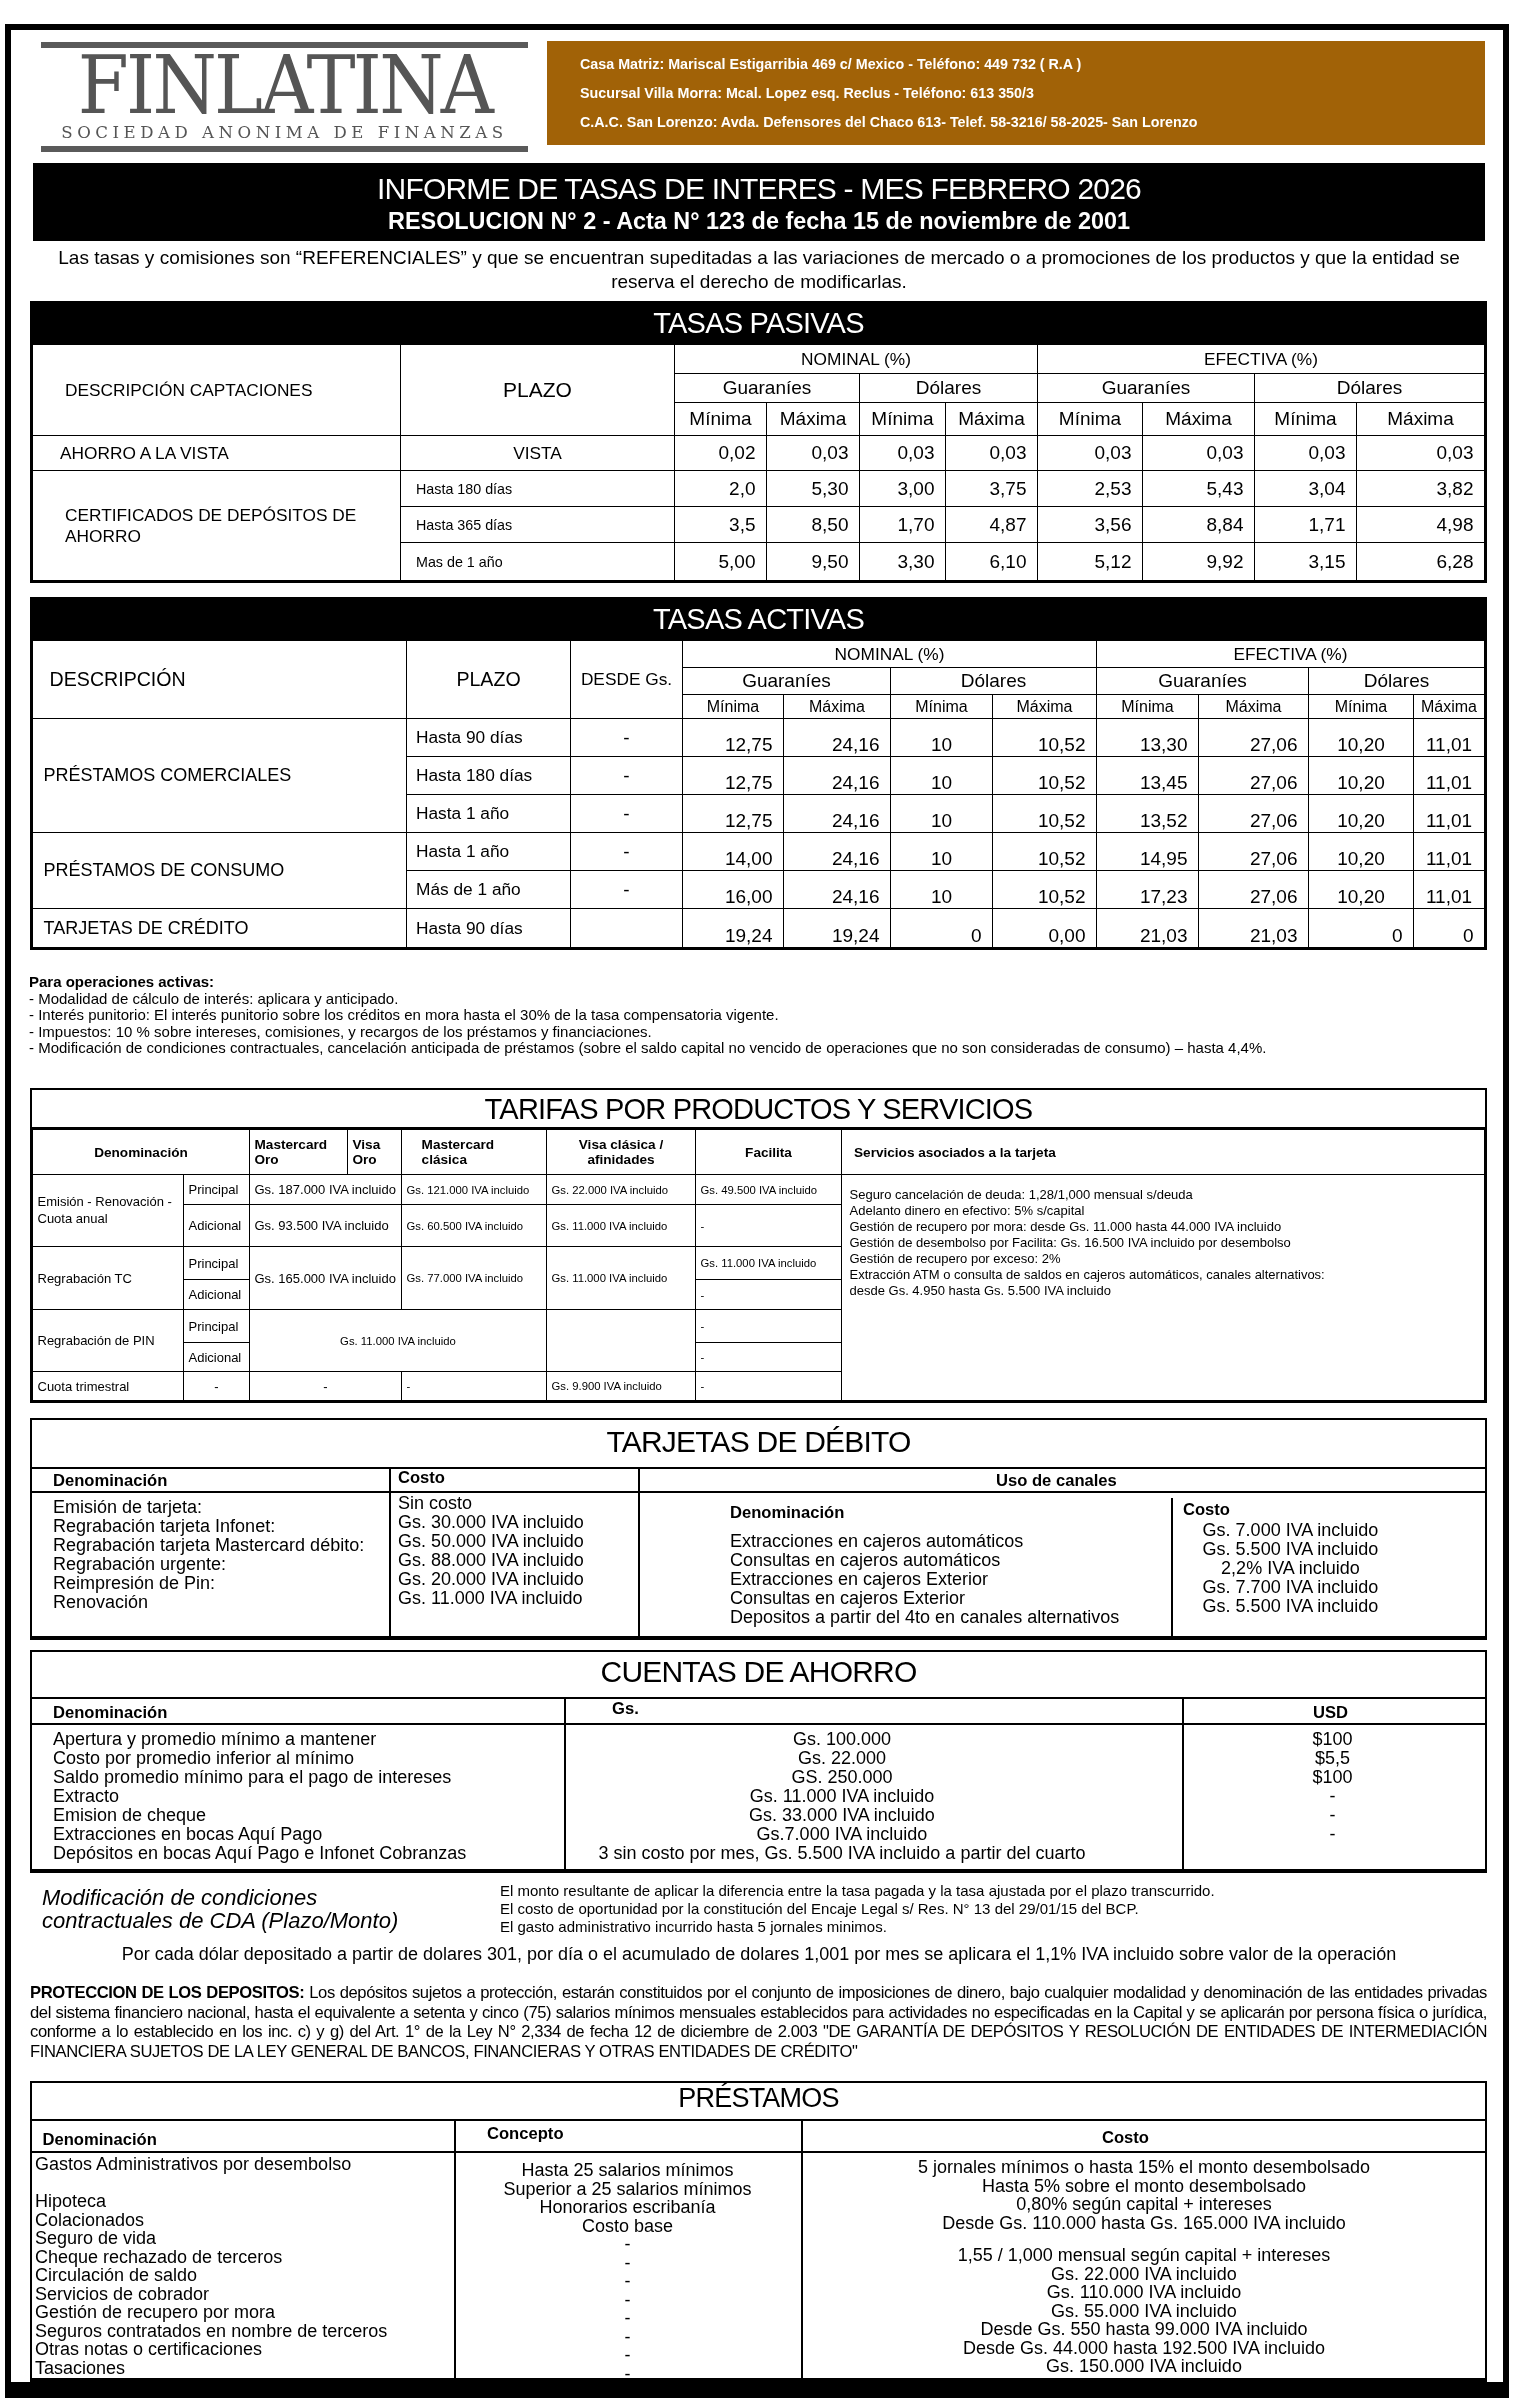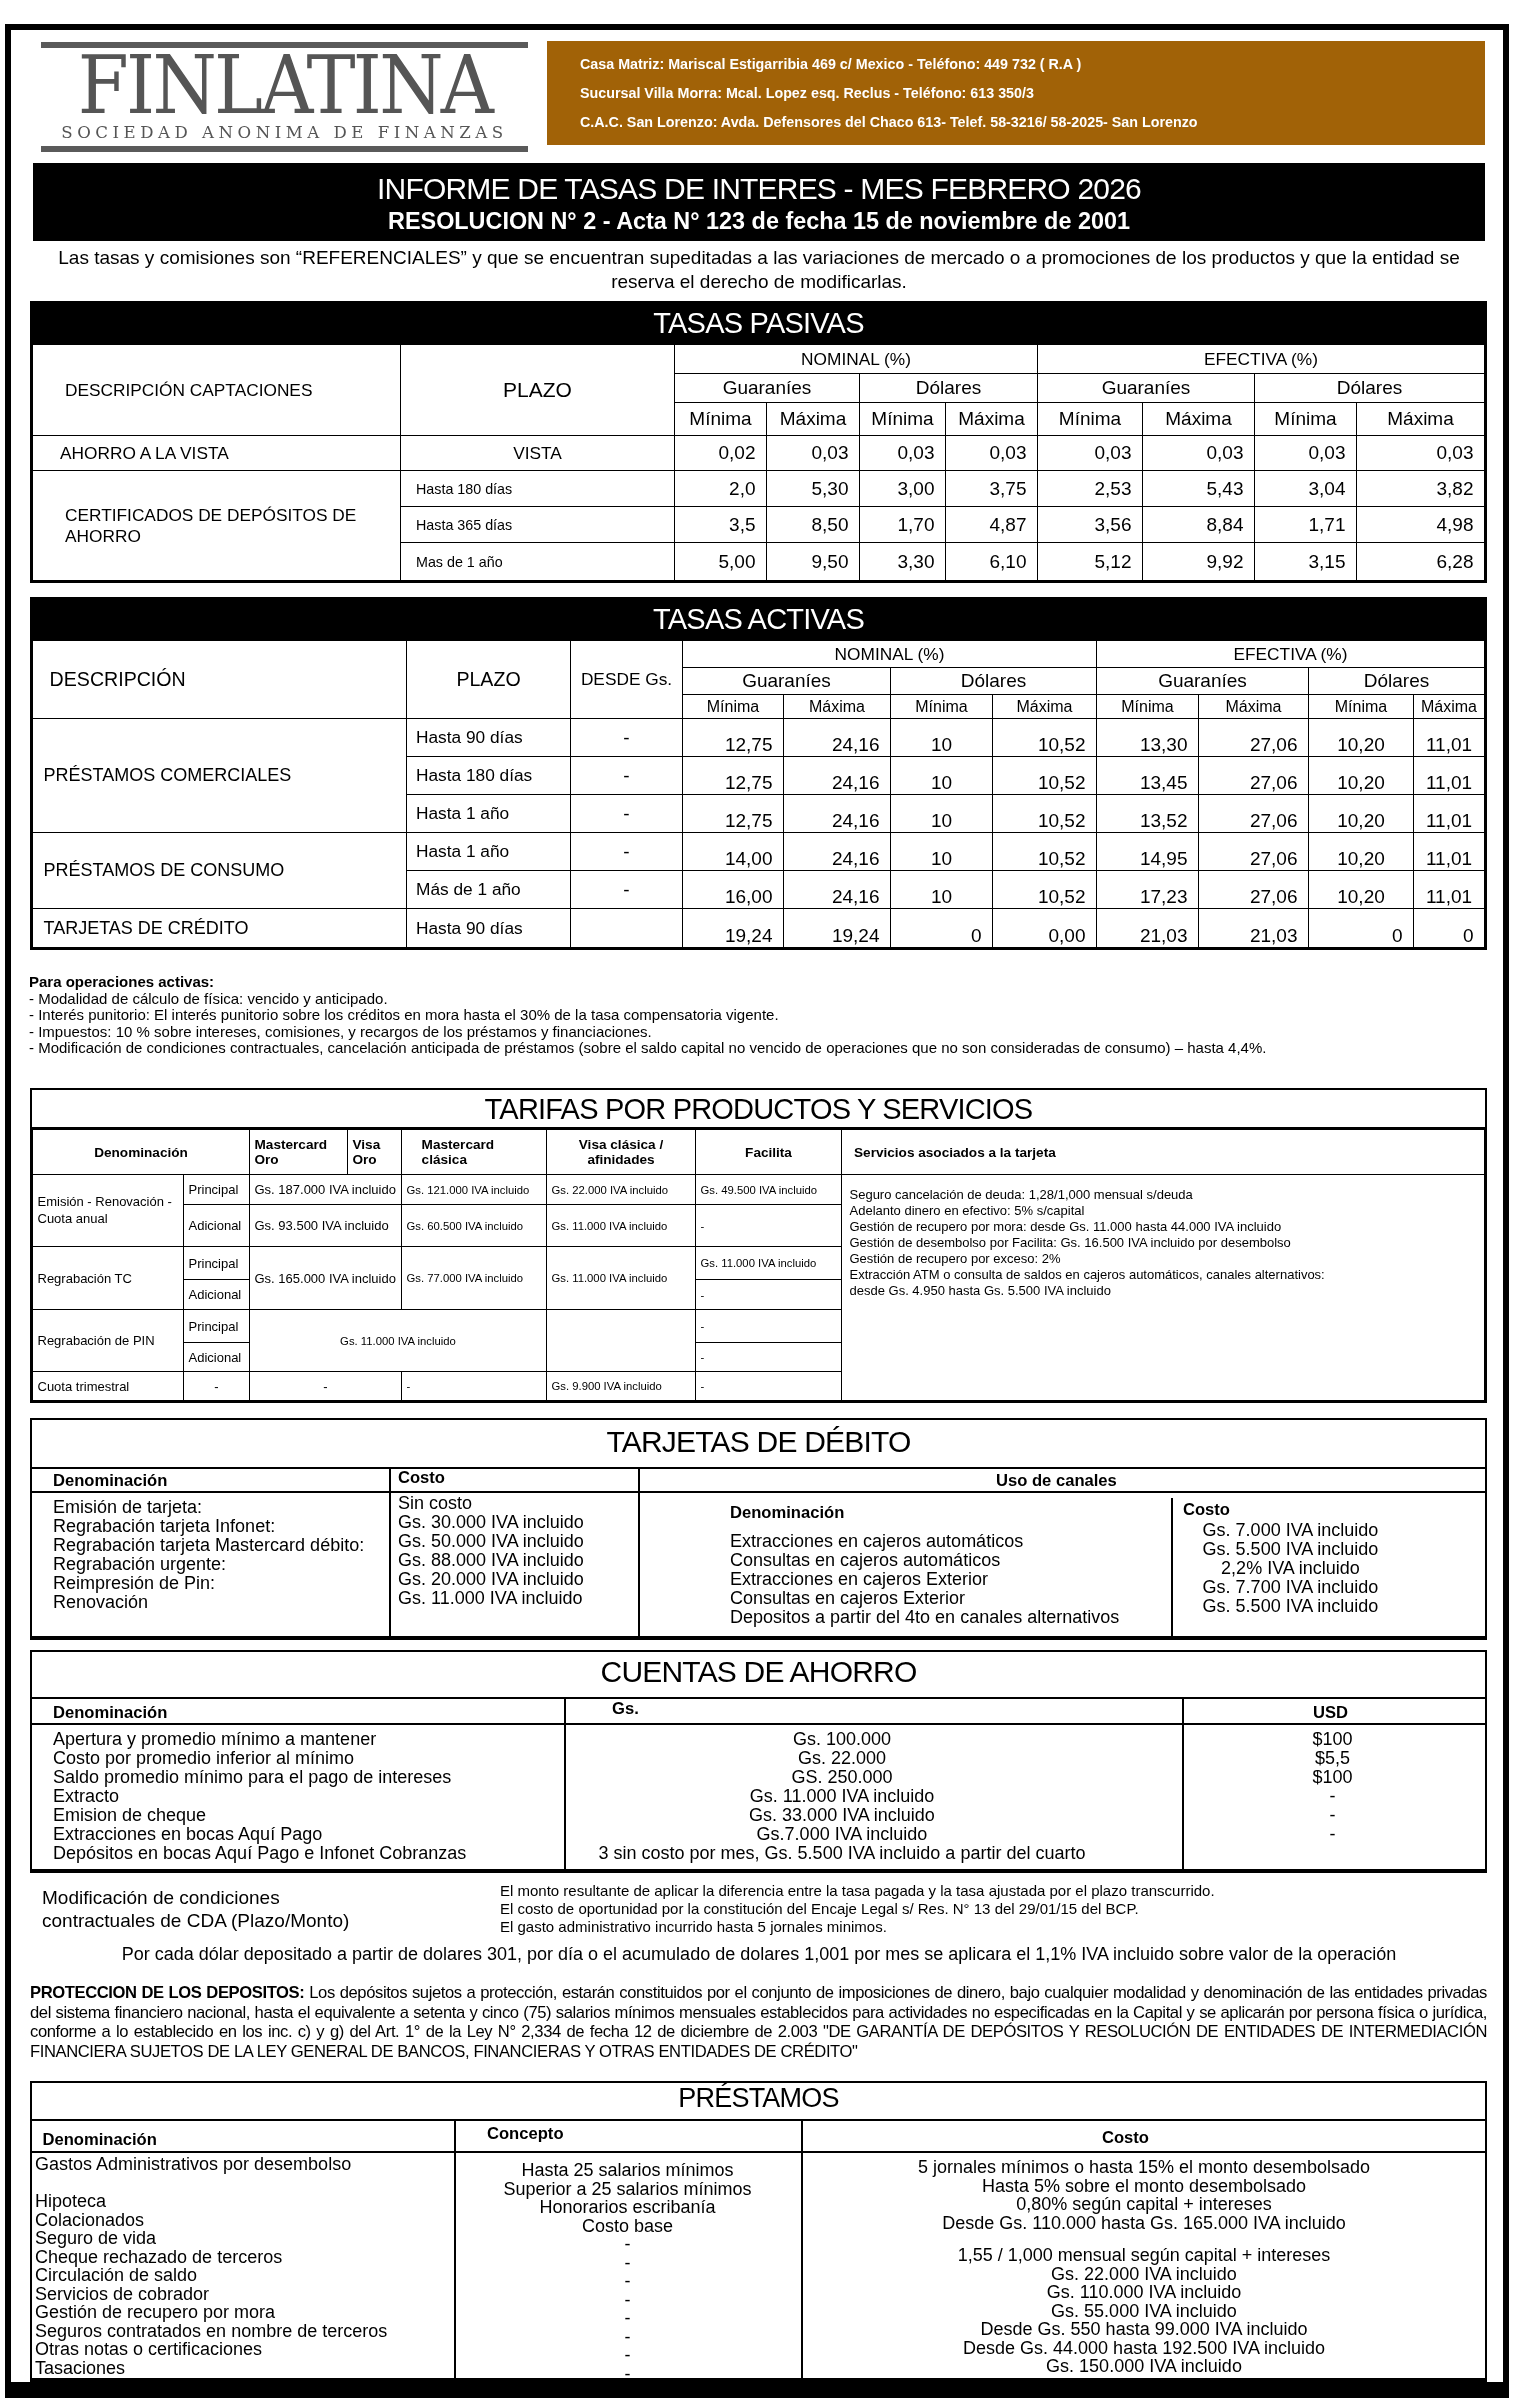--- a/index.html
+++ b/index.html
@@ -42,21 +42,21 @@
 
   .debito { left: 30px; top: 1418px; width: 1457px; height: 222px; border: 2.3px solid #000; border-bottom-width: 4.5px; }
   .ahorro { left: 30px; top: 1650px; width: 1457px; height: 223px; border: 2.3px solid #000; border-bottom-width: 4.5px; }
   .prestamos { left: 30px; top: 2081px; width: 1457px; height: 301px; border: 2.3px solid #000; border-bottom-width: 4.5px; }
   .secttitle { position: absolute; left: 0; width: 100%; text-align: center; font-size: 30px; letter-spacing: -0.8px; }
   .hline { position: absolute; left: 0; width: 100%; height: 2.3px; background: #000; }
   .vline { position: absolute; width: 1.5px; background: #000; }
   .col { position: absolute; font-size: 18px; line-height: 19px; }
   .colh { position: absolute; font-size: 16.6px; font-weight: bold; }
 
-  .cda { left: 42px; top: 1887px; font-size: 19px; line-height: 22.6px; }
+  .cda { left: 42px; top: 1887px; font-size: 22px; line-height: 22.6px; font-style: italic; }
   .cda-r { left: 500px; top: 1882px; font-size: 15px; line-height: 18px; }
   .dolar { left: 33px; top: 1944px; width: 1452px; font-size: 18px; text-align: center; }
   .proteccion { left: 30px; top: 1983px; width: 1457px; font-size: 16.6px; line-height: 19.6px; text-align: justify; letter-spacing: -0.4px; }
   .proteccion b { font-weight: bold; }
 </style>
 </head>
 <body>
 
 <div class="frame"></div>
 
@@ -281,21 +281,21 @@
           <td class="num" style="vertical-align: bottom;">21,03</td>
           <td class="num" style="vertical-align: bottom;">0</td>
           <td class="num" style="vertical-align: bottom;">0</td>
         </tr>
       </tbody>
   </table>
 </div>
 
 <div class="abs notes">
   <div class="h">Para operaciones activas:</div>
-  <div>- Modalidad de cálculo de física: vencido y anticipado.</div>
+  <div>- Modalidad de cálculo de interés: aplicara y anticipado.</div>
   <div>- Interés punitorio: El interés punitorio sobre los créditos en mora hasta el 30% de la tasa compensatoria vigente.</div>
   <div>- Impuestos: 10 %  sobre intereses, comisiones, y recargos de los préstamos y financiaciones.</div>
   <div>- Modificación de condiciones contractuales, cancelación anticipada de préstamos (sobre el saldo capital no vencido de operaciones que no son consideradas de consumo) – hasta 4,4%.</div>
 </div>
 
 <div class="abs tarifas">
   <div class="band-w" style="height:39px;line-height:39px;border-bottom:2.3px solid #000">TARIFAS POR PRODUCTOS Y SERVICIOS</div>
   <table>
     <colgroup>
         <col style="width:151px">

